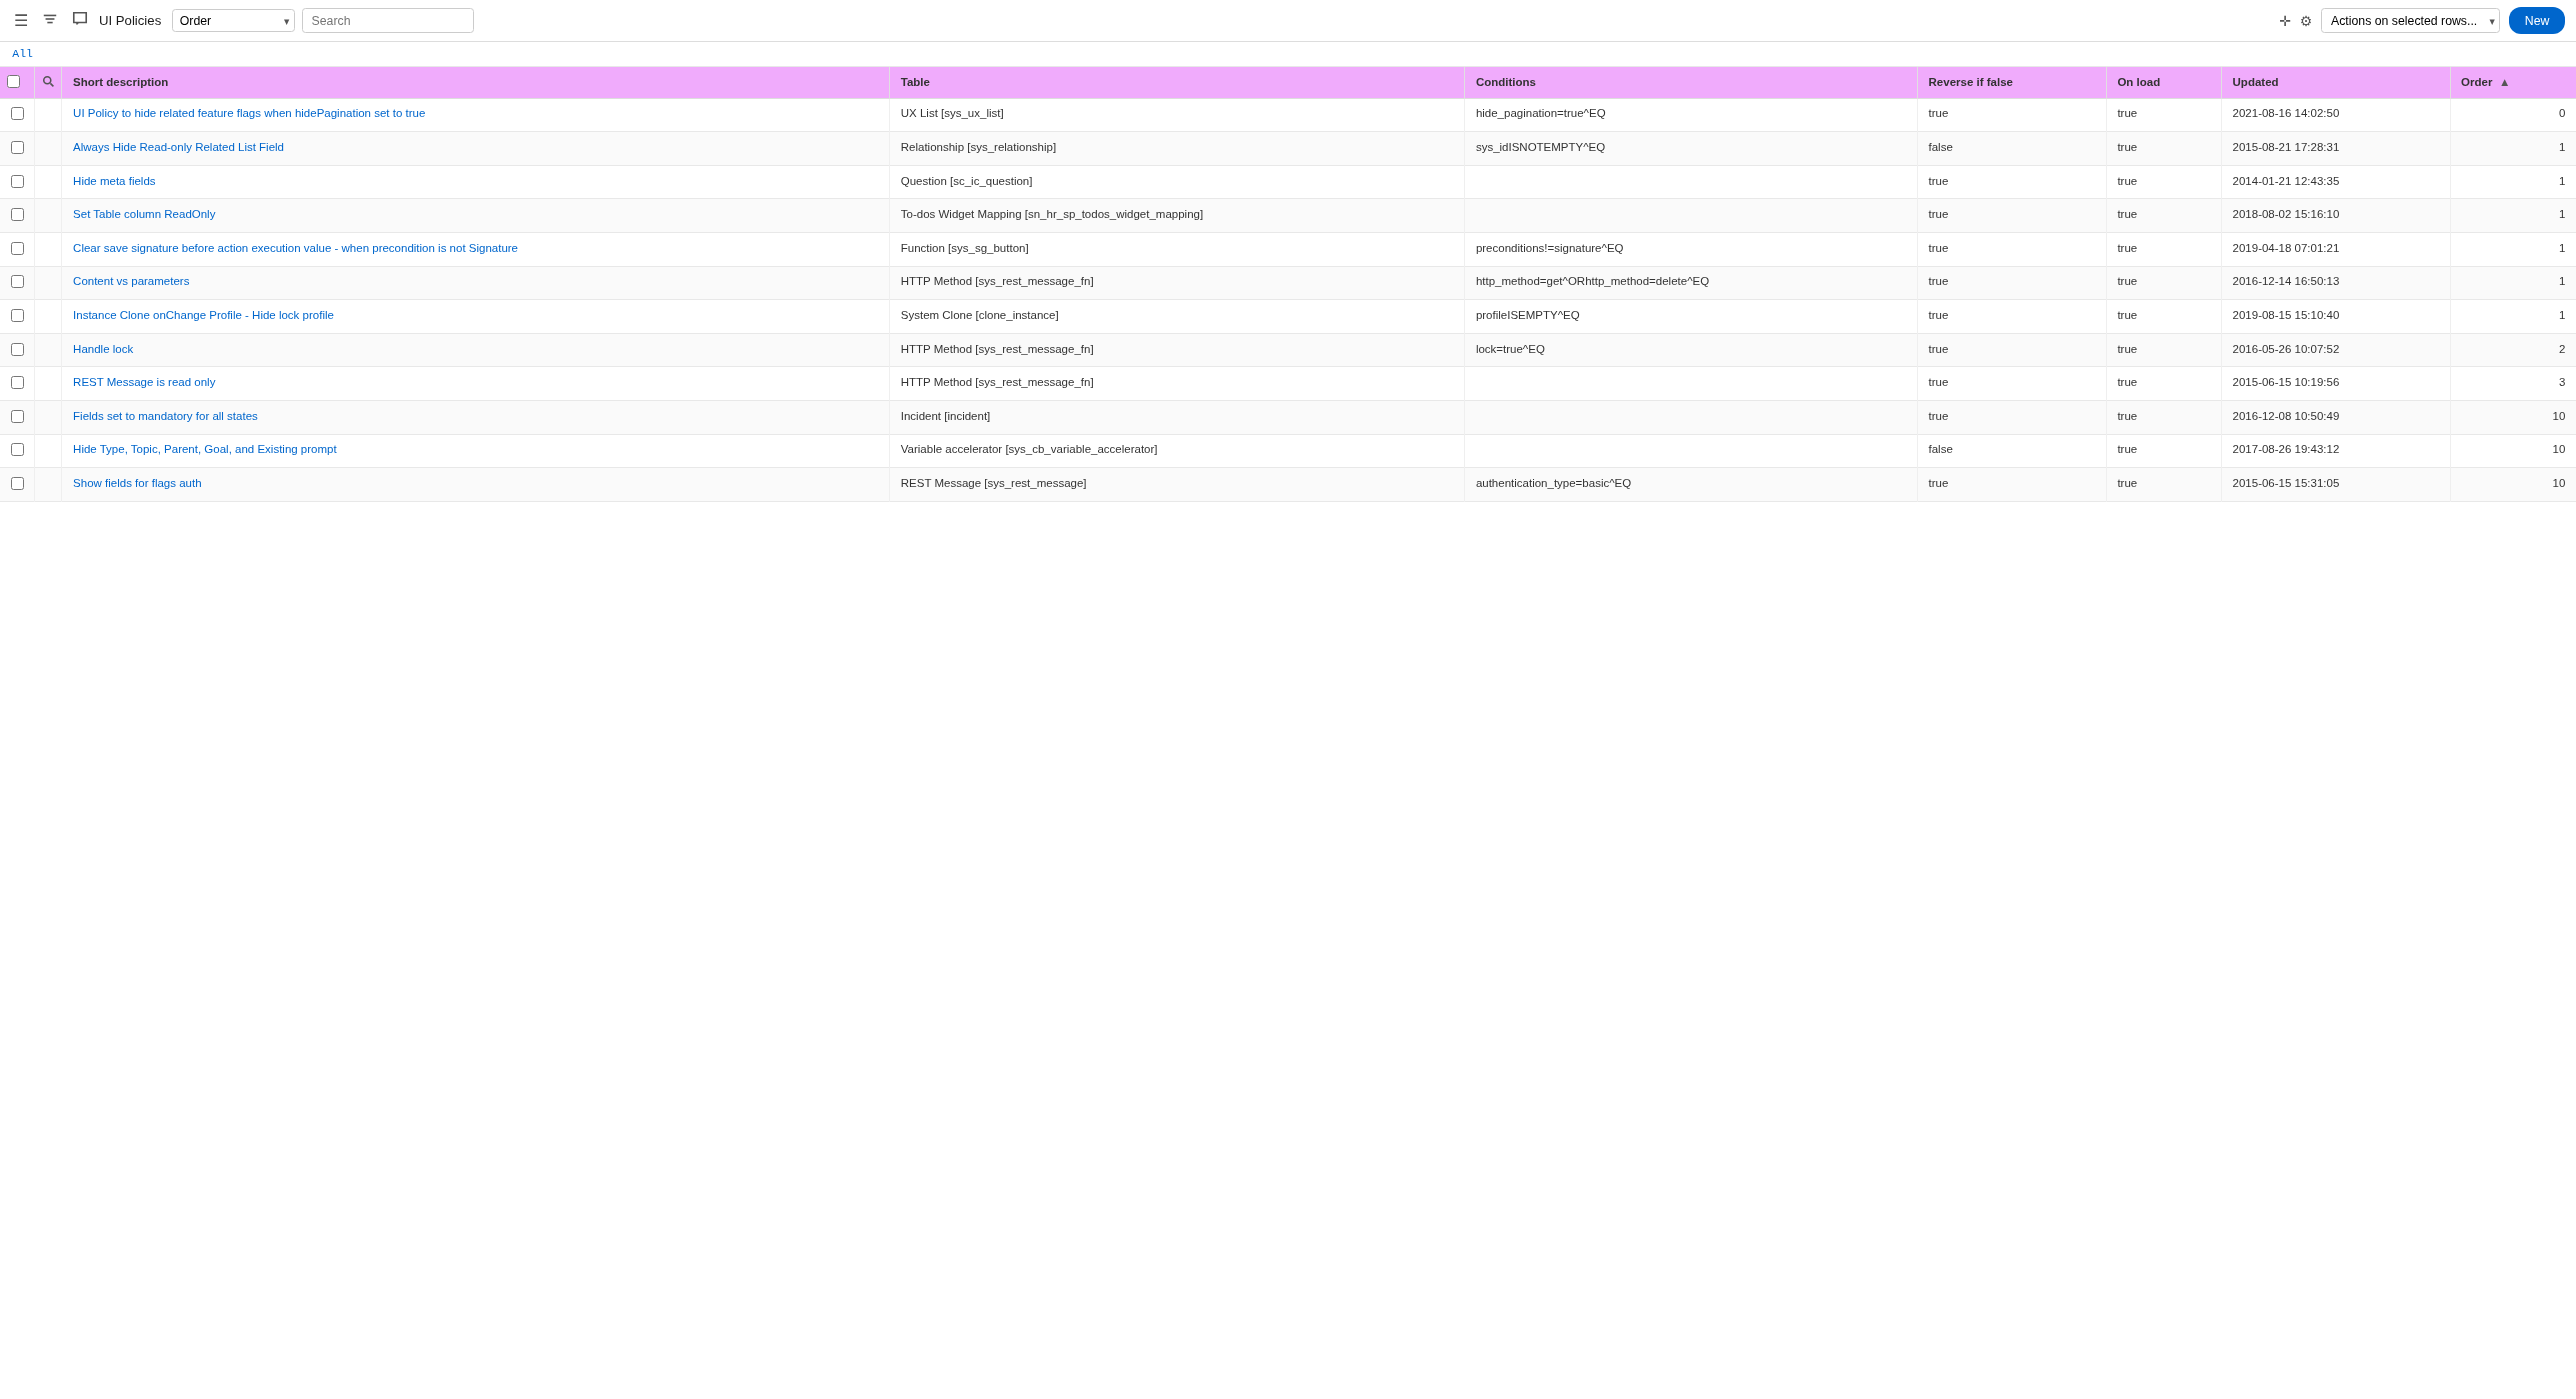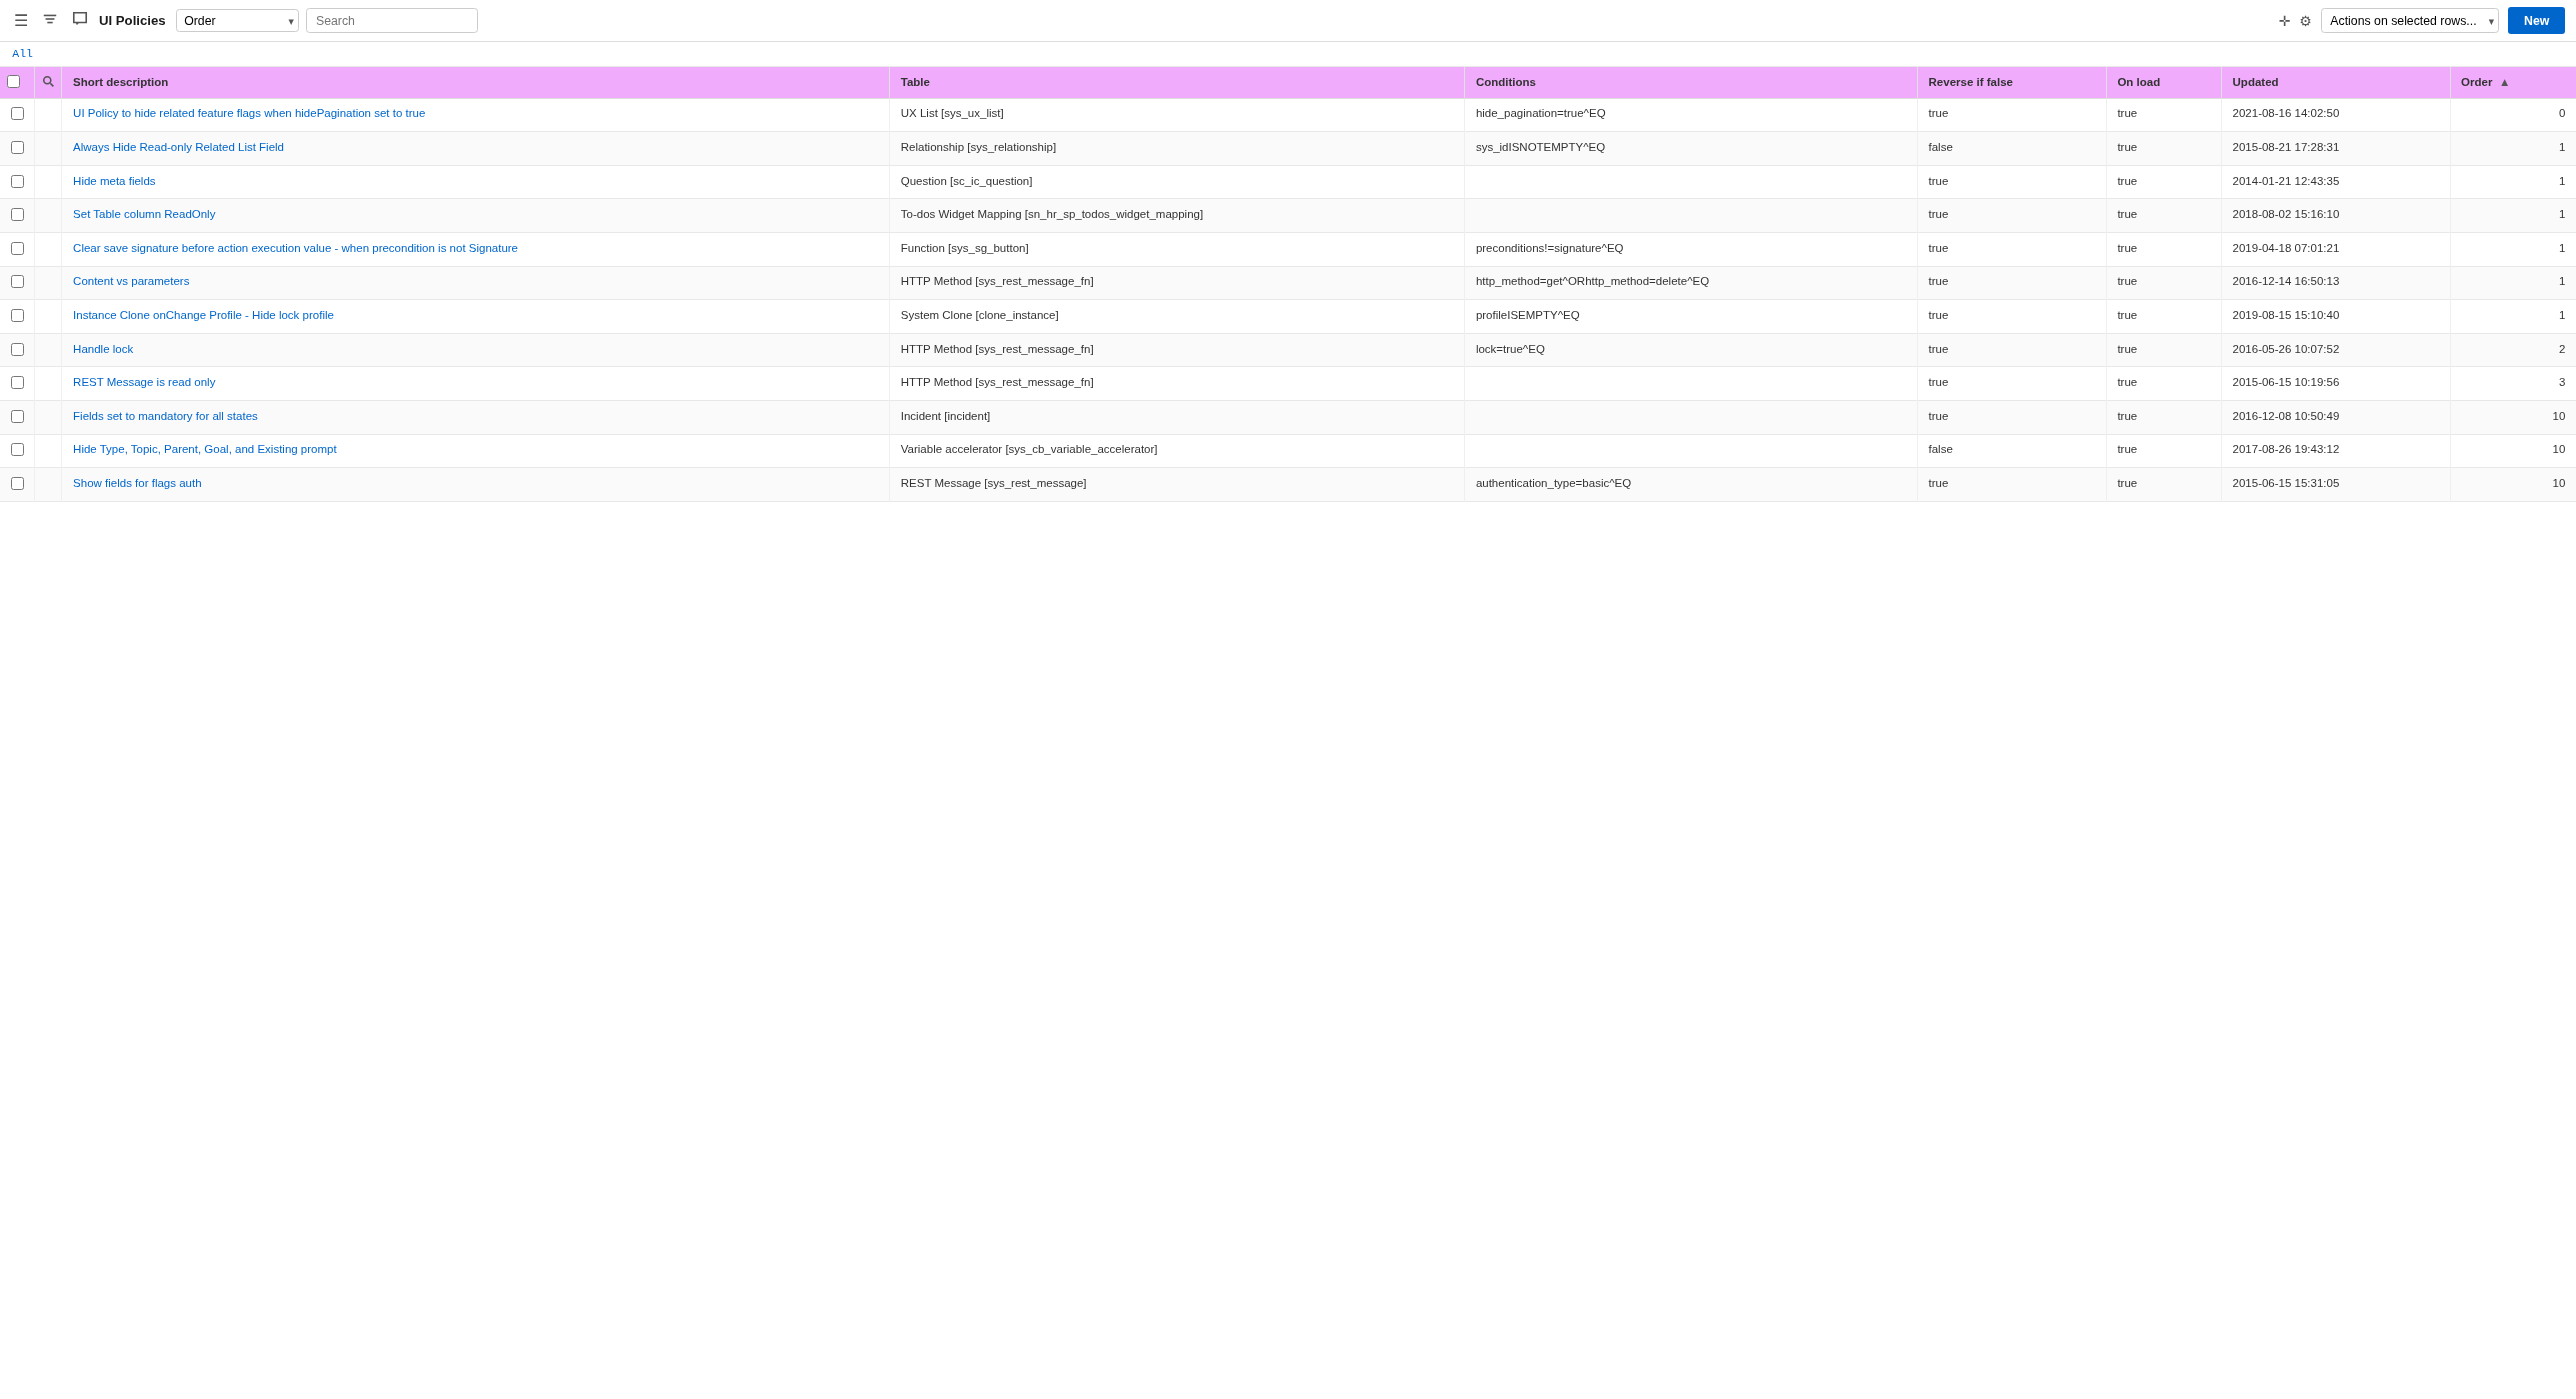--- a/index.html
+++ b/index.html
@@ -14,21 +14,21 @@
       padding: 0 10.6px;
       gap: 7px;
     }
     .top-bar-icon {
       cursor: pointer;
       color: #555;
       font-size: 16px;
       padding: 3.5px;
     }
     .top-bar-title {
-      font-weight: 700;
+      font-weight: 400;
       font-size: 13.2px;
       color: #1a1a1a;
       margin-right: 3.5px;
     }
     .top-bar-dropdown {
       border: 0.9px solid #ccc;
       border-radius: 3.5px;
       padding: 3.5px 21px 3.5px 7px;
       font-size: 12.3px;
       background: #fff;
@@ -73,24 +73,24 @@
       background: #fff;
       appearance: none;
       -webkit-appearance: none;
       cursor: pointer;
       min-width: 176px;
     }
     .new-btn {
       background: #0066cc;
       color: #fff;
       border: none;
-      border-radius: 3px;
+      border-radius: 12px;
       padding: 6.2px 16px;
       font-size: 12.3px;
-      font-weight: 700;
+      font-weight: 400;
       cursor: pointer;
     }
 
     .sub-bar {
       display: flex;
       align-items: center;
       padding: 5.3px 12.3px;
       border-bottom: 0.9px solid #e8e8e8;
       font-family: Liberation Mono, monospace;
     }

